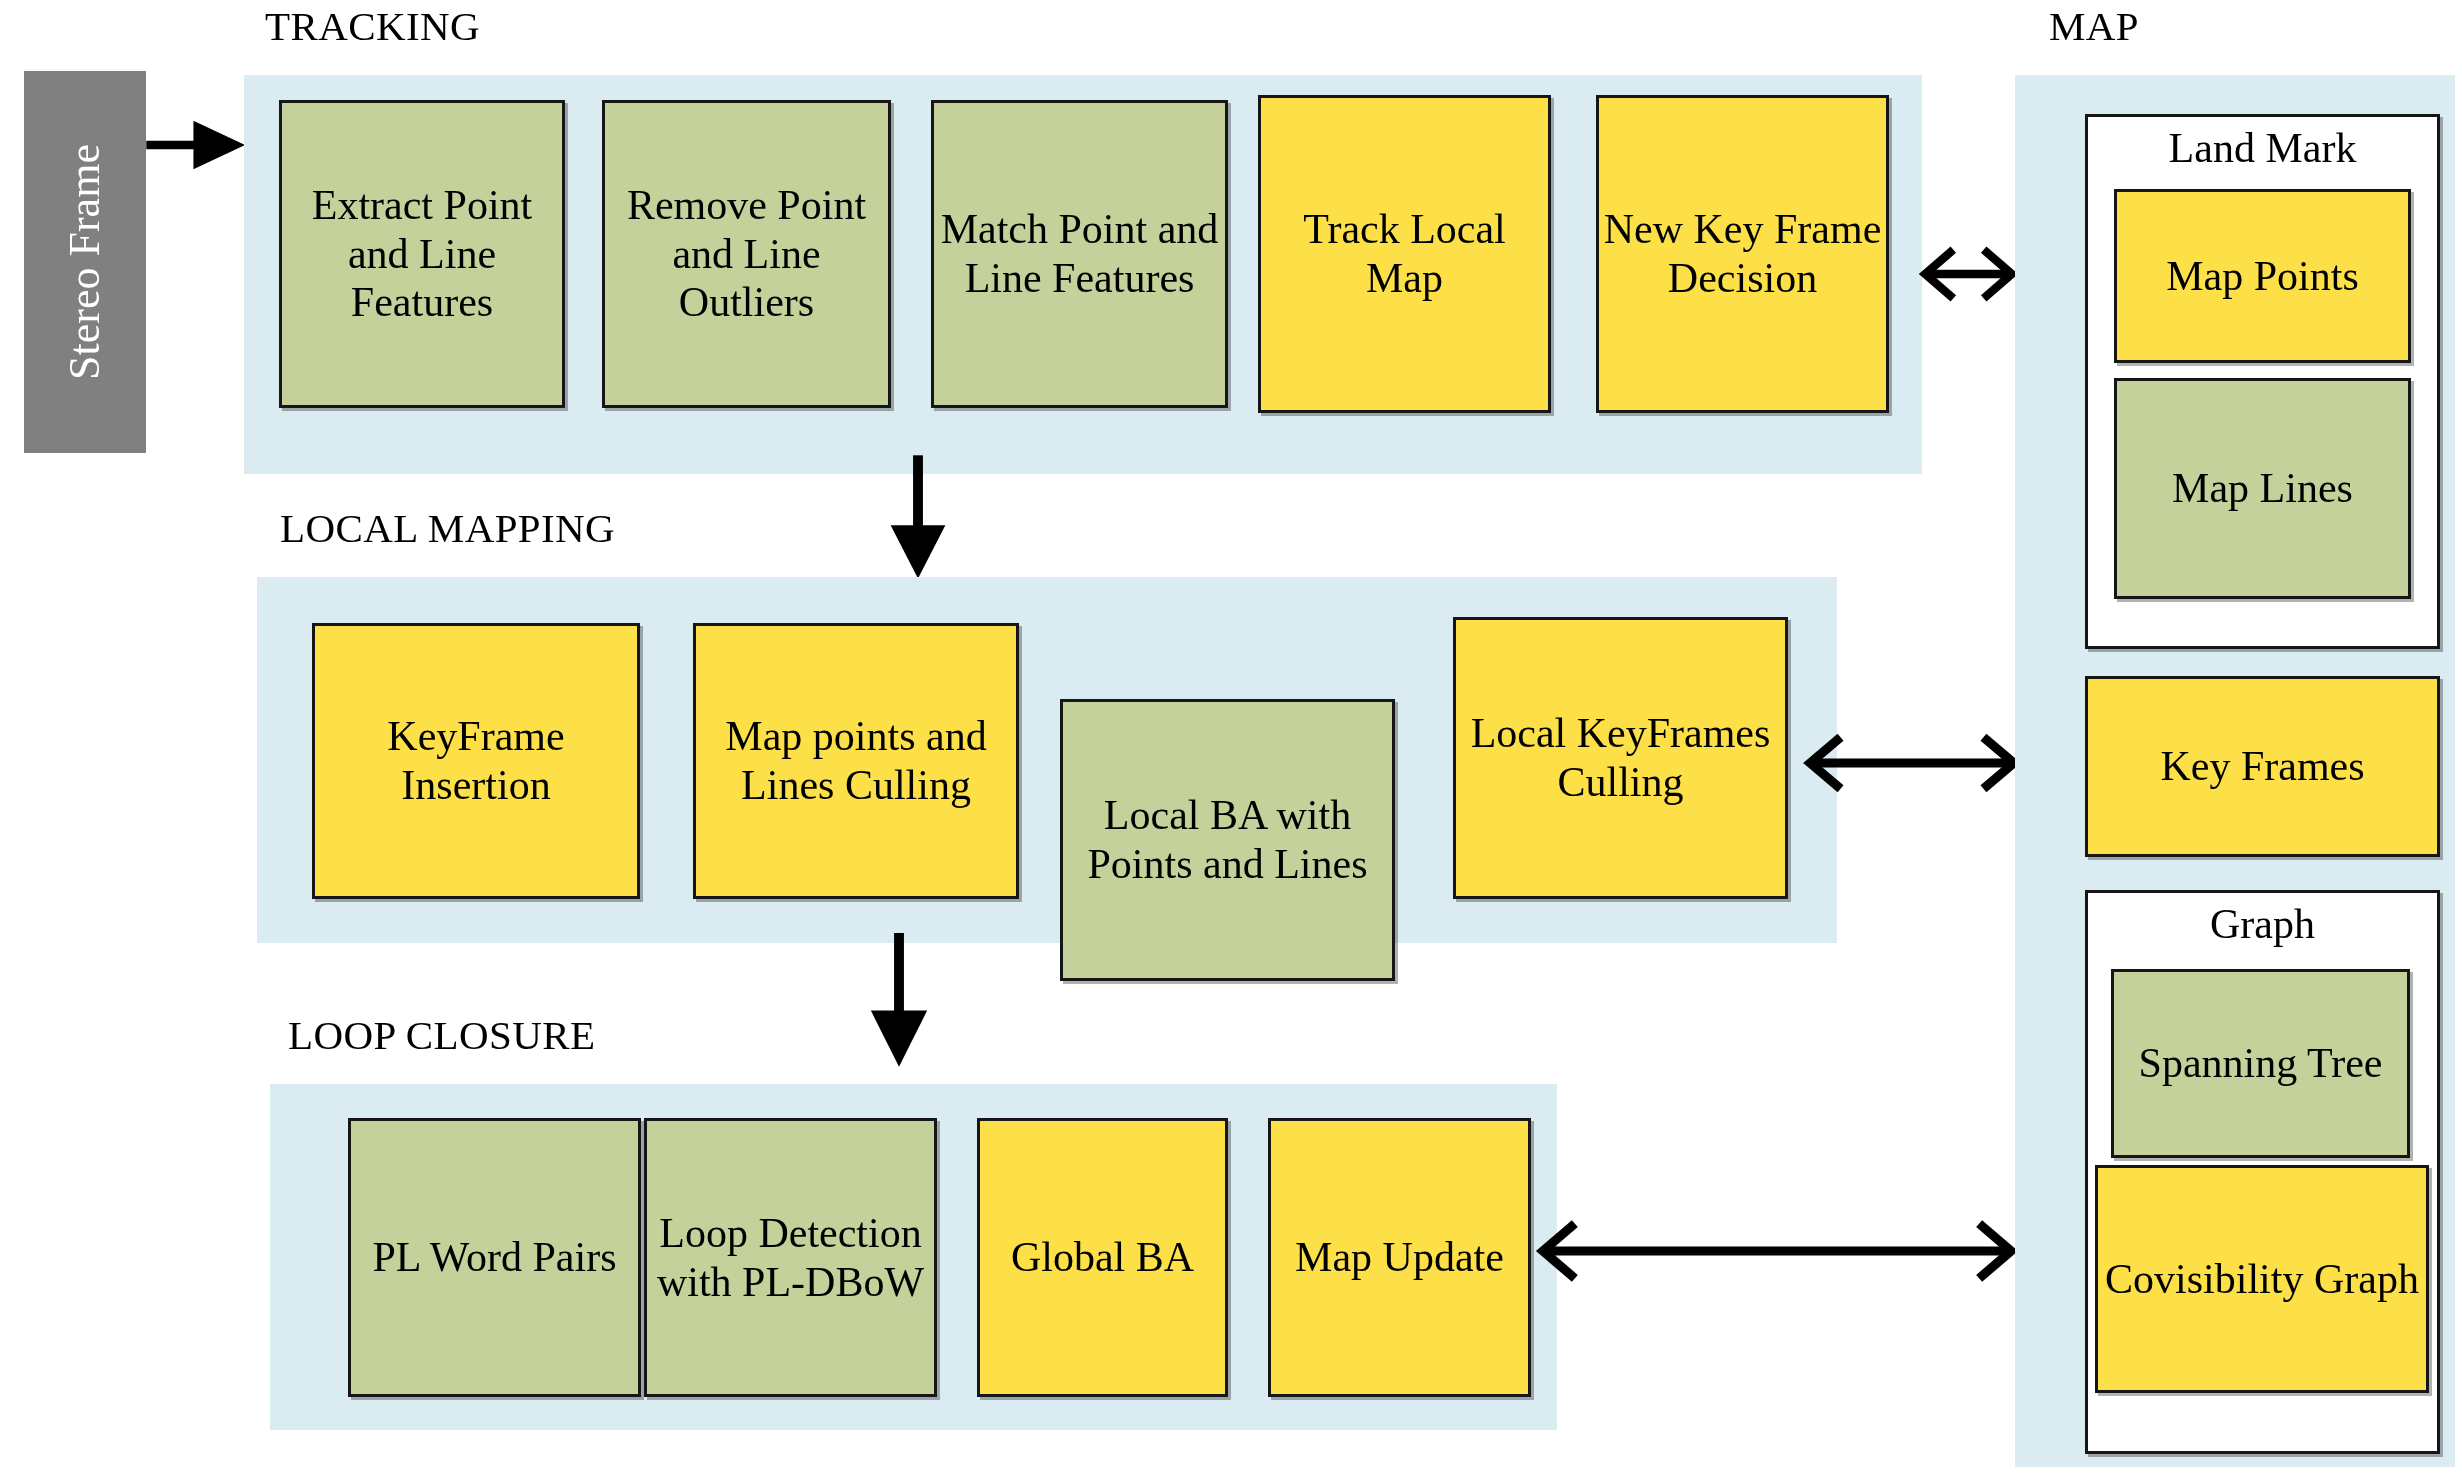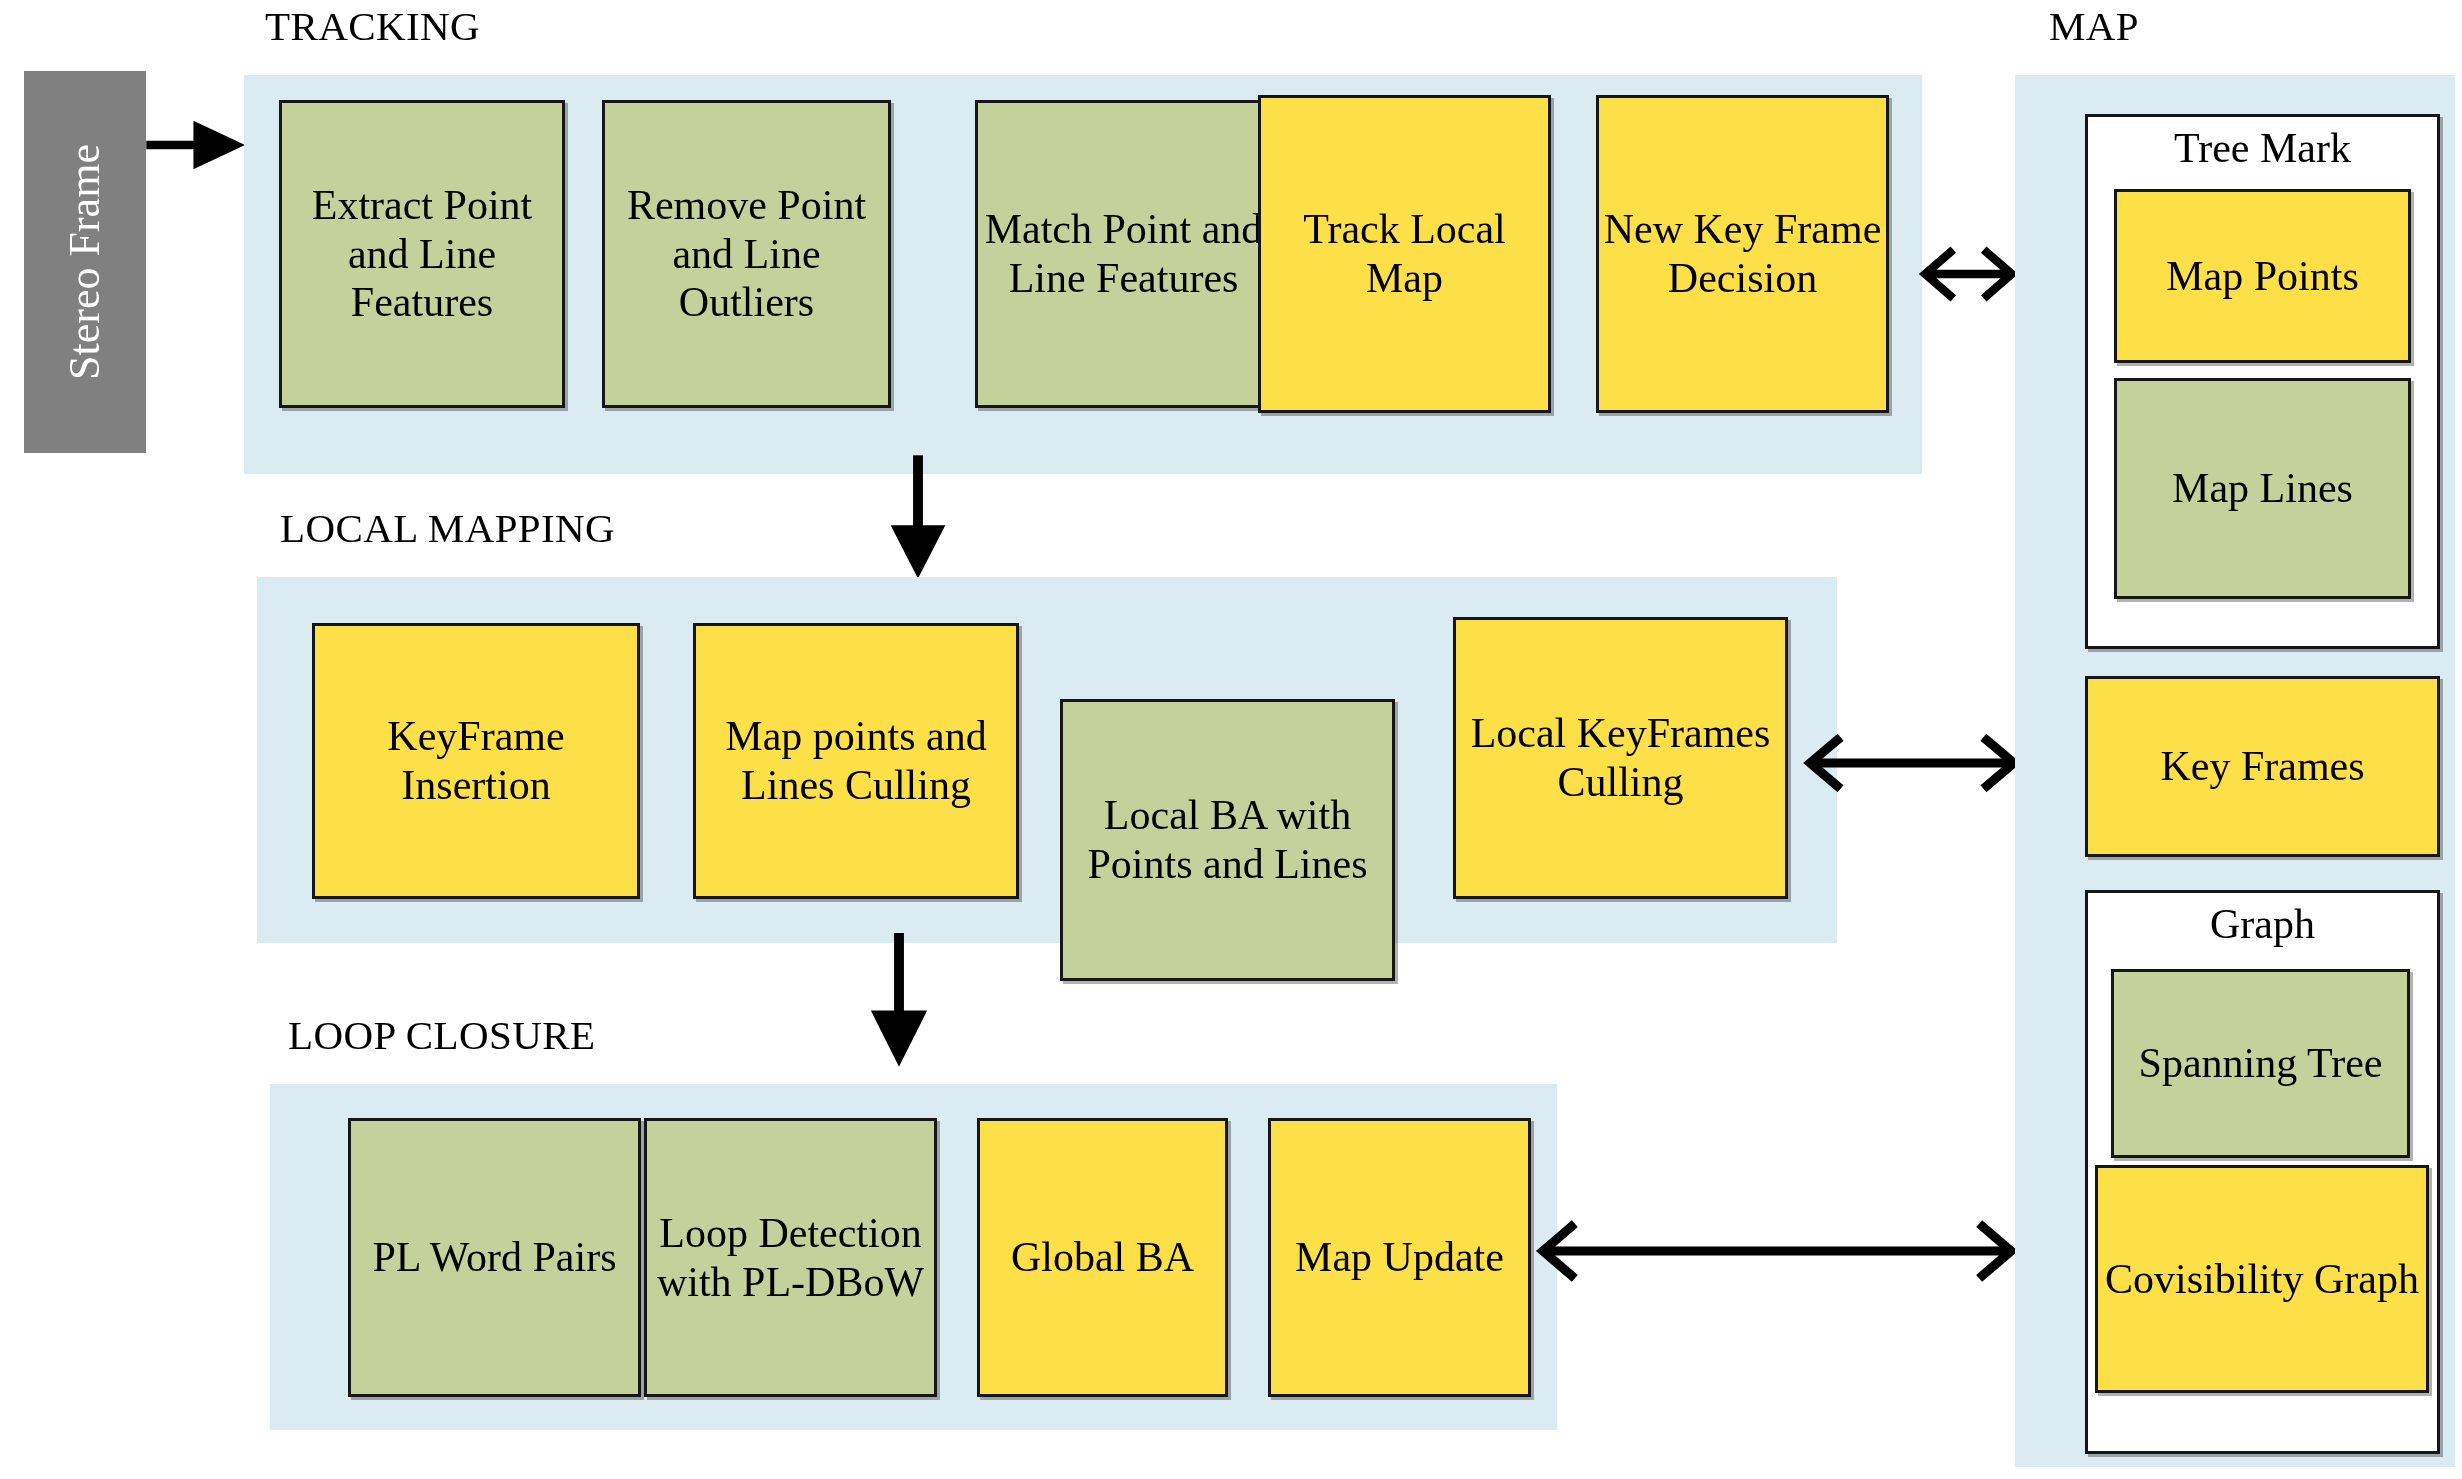--- a/index.html
+++ b/index.html
@@ -60,21 +60,21 @@
   <div class="panel" style="left:244px;top:75px;width:1678px;height:399px;"></div>
 
   <div class="box green" style="left:279px;top:100px;width:286px;height:308px;">
     <span class="t">Extract Point and Line Features</span>
   </div>
 
   <div class="box green" style="left:602px;top:100px;width:289px;height:308px;">
     <span class="t">Remove Point and Line Outliers</span>
   </div>
 
-  <div class="box green" style="left:975px;top:100px;width:297px;height:308px;font-family:Liberation Serif, serif;">
+  <div class="box green" style="left:931px;top:100px;width:297px;height:308px;font-family:Liberation Serif, serif;">
     <span class="t">Match Point and Line Features</span>
   </div>
 
   <div class="box" style="left:1258px;top:95px;width:293px;height:318px;">
     <span class="t">Track Local Map</span>
   </div>
 
   <div class="box" style="left:1596px;top:95px;width:293px;height:318px;">
     <span class="t">New Key Frame Decision</span>
   </div>
@@ -155,21 +155,21 @@
       <polyline points="52,14 10,50 52,86" fill="none" stroke="#000" stroke-width="12"></polyline>
       <polyline points="584,14 626,50 584,86" fill="none" stroke="#000" stroke-width="12"></polyline>
     </svg>
   </div>
 
   <div class="sec-label" style="left:2049px;top:6.1px;">MAP</div>
 
   <div class="panel" style="left:2015px;top:75px;width:440px;height:1392px;"></div>
 
   <div class="boxcol" style="left:2085px;top:114px;width:355px;height:535px;">
-    <div class="hd">Tree Mark</div>
+    <div class="hd">Land Mark</div>
   </div>
 
   <div class="box" style="left:2114px;top:189px;width:297px;height:174px;">
     <span class="t">Map Points</span>
   </div>
 
   <div class="box green" style="left:2114px;top:378px;width:297px;height:221px;">
     <span class="t">Map Lines</span>
   </div>
 

